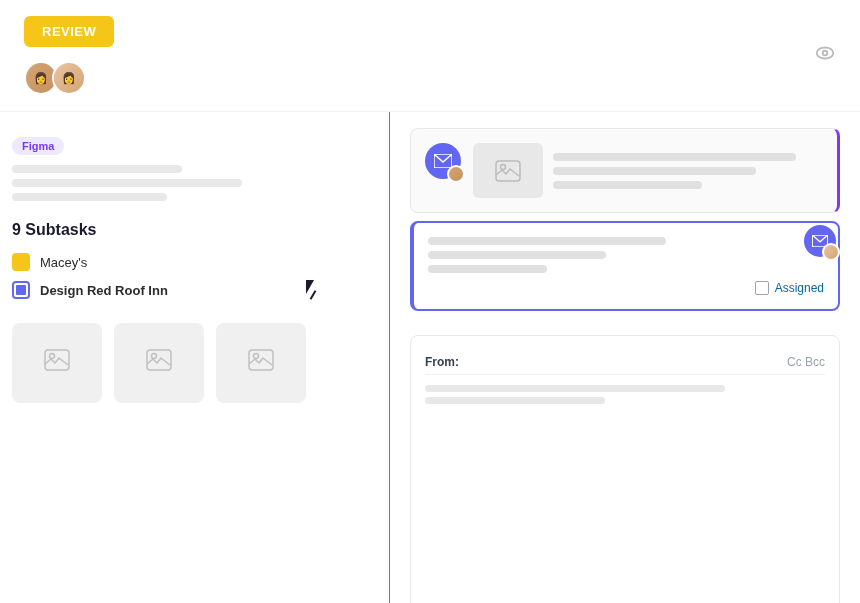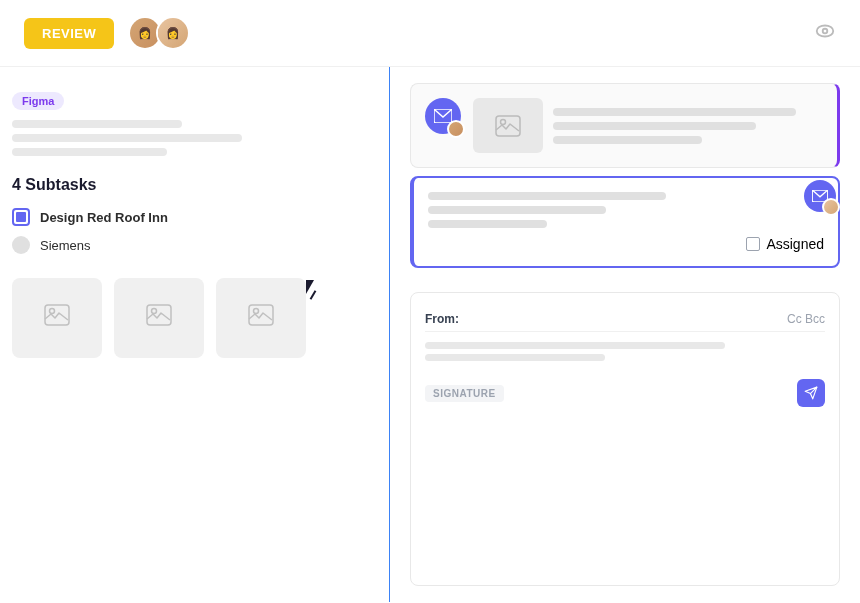--- a/index.html
+++ b/index.html
@@ -15,22 +15,23 @@
     
     .top-bar {
       display: flex;
       align-items: center;
       justify-content: space-between;
       padding: 16px 24px;
       border-bottom: 1px solid #f0f0f0;
     }
     .top-bar-left {
       display: flex;
-      align-items: center;
+      align-items: flex-start;
       gap: 14px;
+      flex-direction: column;
     }
     .review-btn {
       background: #f5c518;
       color: #fff;
       border: none;
       border-radius: 6px;
       padding: 8px 18px;
       font-weight: 700;
       font-size: 13px;
       cursor: pointer;
@@ -348,22 +349,22 @@
       gap: 6px;
     }
     .assigned-checkbox {
       width: 14px;
       height: 14px;
       border: 1.5px solid #9ca3af;
       border-radius: 2px;
       display: inline-block;
     }
     .assigned-label {
-      font-size: 14px;
-      color: #000000;
+      font-size: 12px;
+      color: #0369a1;
     }
 
     
     .email-compose {
       background: #fff;
       border: 1px solid #e8e8e8;
       border-radius: 8px;
       padding: 14px;
       flex: 1;
     }
@@ -458,30 +459,30 @@
 
   <div class="left-panel">
     <span class="figma-badge">Figma</span>
 
     <div class="desc-lines">
       <div class="desc-line desc-line-1"></div>
       <div class="desc-line desc-line-2"></div>
       <div class="desc-line desc-line-3"></div>
     </div>
 
-    <div class="subtasks-title">4 Subtasks</div>
+    <div class="subtasks-title">9 Subtasks</div>
 
     <div class="subtasks-list">
+      <div class="subtask-item">
+        <div class="subtask-icon icon-yellow"></div>
+        <span class="subtask-label">Macey's</span>
+      </div>
       <div class="subtask-item active">
         <div class="subtask-icon icon-blue"></div>
         <span class="subtask-label">Design Red Roof Inn</span>
-      </div>
-      <div class="subtask-item">
-        <div class="subtask-icon icon-gray"></div>
-        <span class="subtask-label">Siemens</span>
       </div>
     </div>
 
     <div class="thumbnails">
       <div class="thumbnail">
         <span class="thumb-icon">
           <svg width="26" height="22" viewBox="0 0 26 22" fill="none">
             <rect x="1" y="1" width="24" height="20" rx="3" stroke="#c0c0c0" stroke-width="1.5"></rect>
             <circle cx="8" cy="7" r="2.5" stroke="#c0c0c0" stroke-width="1.5"></circle>
             <path d="M1 15l6-5 4 4 4-5 9 7" stroke="#c0c0c0" stroke-width="1.5" stroke-linejoin="round"></path>
@@ -562,27 +563,18 @@
 
     <div class="email-compose">
       <div class="compose-field">
         <span class="field-label">From:</span>
         <span class="cc-bcc">Cc Bcc</span>
       </div>
       <div class="compose-body">
         <div class="body-line bl-1"></div>
         <div class="body-line bl-2"></div>
       </div>
-      <div class="compose-footer">
-        <span class="signature-badge">SIGNATURE</span>
-        <div class="send-icon">
-          <svg width="14" height="14" viewBox="0 0 24 24" fill="none">
-            <path d="M22 2L11 13" stroke="white" stroke-width="2" stroke-linecap="round"></path>
-            <path d="M22 2L15 22 11 13 2 9l20-7z" stroke="white" stroke-width="2" stroke-linejoin="round"></path>
-          </svg>
-        </div>
-      </div>
     </div>
 
   </div>
 </div>
 
 <div class="cursor"></div>
 
 </body></html>

